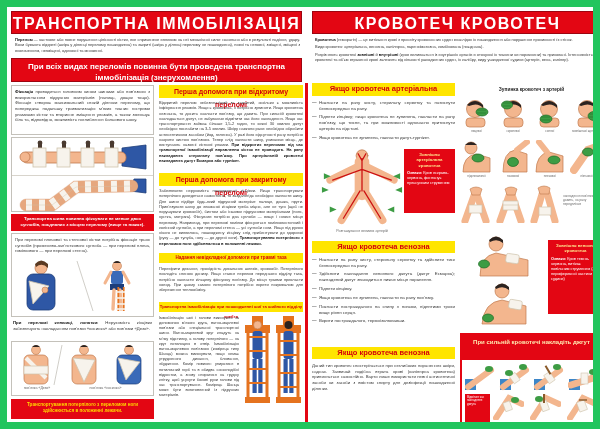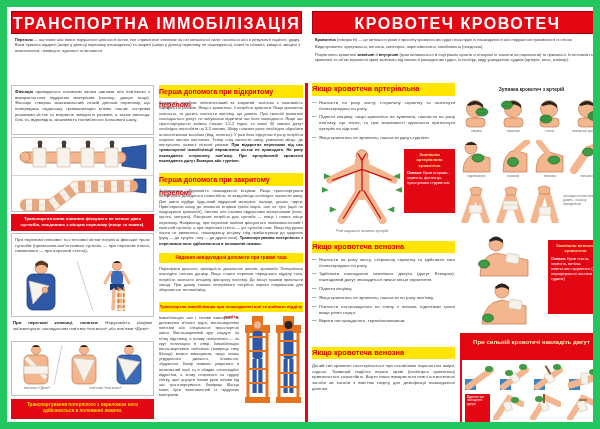--- a/index.html
+++ b/index.html
@@ -2,21 +2,21 @@
 <html><head>
 <meta charset="utf-8">
 <style>
   html,body{margin:0;padding:0;background:#e9e7e2;}
   #poster{position:relative;width:600px;height:429px;background:#ffffff;
     font-family:"Liberation Sans",sans-serif;overflow:hidden;border:7px solid #22c55e;box-sizing:border-box;}
   .abs{position:absolute;box-sizing:border-box;}
   .redband{background:#e30613;color:#ffffff;font-weight:bold;text-align:center;}
   .title{font-size:16px;letter-spacing:1.5px;line-height:23px;border:1px solid #9d0410;}
   .banner2{font-size:8px;line-height:1.35;padding-top:3px;border:1px solid #9d0410;}
-  .yhead{background:#ffe500;color:#d4000a;font-weight:bold;text-align:left;}
+  .yhead{background:#ffe500;color:#d4000a;font-weight:bold;text-align:center;}
   .yhead.big{font-size:7px;line-height:13px;}
   .yhead.mid{font-size:7.5px;line-height:12px;}
   .ybar{background:#ffe500;color:#d4000a;font-weight:bold;font-size:4.6px;line-height:10px;text-align:center;}
   .t{font-size:4.3px;line-height:1.32;color:#3a3a3a;text-align:justify;overflow:hidden;}
   .t b{color:#111;}
   .lead{font-weight:bold;color:#111;}
   .boxed{border:1px solid #c4c1ba;background:#fff;}
   .redbox{background:#e30613;color:#fff;overflow:hidden;}
   .capt{font-size:3.6px;color:#6b6b6b;text-align:center;line-height:1.2;}
   .bullet{display:flex;margin-bottom:3px;}
@@ -30,20 +30,21 @@
 <body>
 
 <div id="poster">
 
   <div class="abs redband title" style="left:4px;top:4px;width:291px;height:23px;">ТРАНСПОРТНА ІММОБІЛІЗАЦІЯ</div>
 
   <div class="abs t" style="left:8px;top:30px;width:285px;height:19px;font-size:4px;">
     <span class="lead">Перелом</span><span> — часткове або повне порушення цілісності кістки, яке спричинене впливом на неї механічної сили: насильно або в результаті падіння, удару. Вони бувають відкриті (шкіра у ділянці перелому пошкоджена) та закриті (шкіра у ділянці перелому не пошкоджена), повні та неповні, зміщені, зміщені з вколоченням, незміщені, одиночні та множинні.</span>
   </div>
 
+  <div class="abs redband banner2" style="left:4px;top:51px;width:291px;height:24px;">При всіх видах переломів повинна бути проведена транспортна іммобілізація (знерухомлення)</div>
 
   <div class="abs boxed t" style="left:4px;top:78px;width:143px;height:50px;padding:3px;">
     <span class="lead">Фіксація</span><span> проводиться головним чином шинами або пов'язкою з використанням підручних матеріалів (палиць, дощок тощо). Фіксація створює максимальний спокій ділянки перелому, що попереджає подальшу травматизацію м'яких тканин гострими уламками кісток та вторинне зміщення уламків, а також зменшує біль та, відповідно, можливість поглиблення больового шоку.</span>
   </div>
 
   <div class="abs boxed" style="left:4px;top:130px;width:143px;height:75px;">
     <div class="imgcell" style="height:37px;border-bottom:1px solid #d8d4cc;">
       <svg width="130" height="34" viewBox="0 0 130 34">
         <path d="M104 8 L128 5 L128 29 L104 26 Z" fill="#2e57a5" stroke="#1d3d7a" stroke-width="0.8"></path>
         <rect x="4" y="12" width="104" height="11" rx="5" fill="#f3b68e" stroke="#c07a4e" stroke-width="0.8"></rect>

